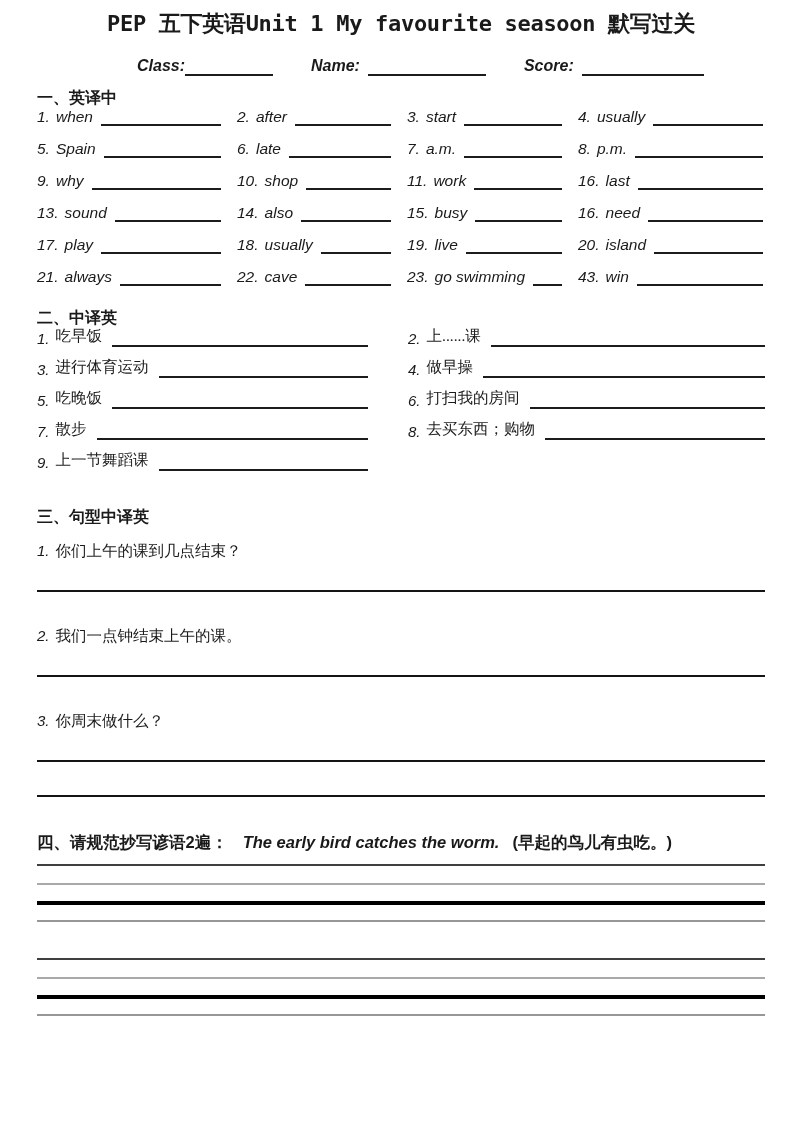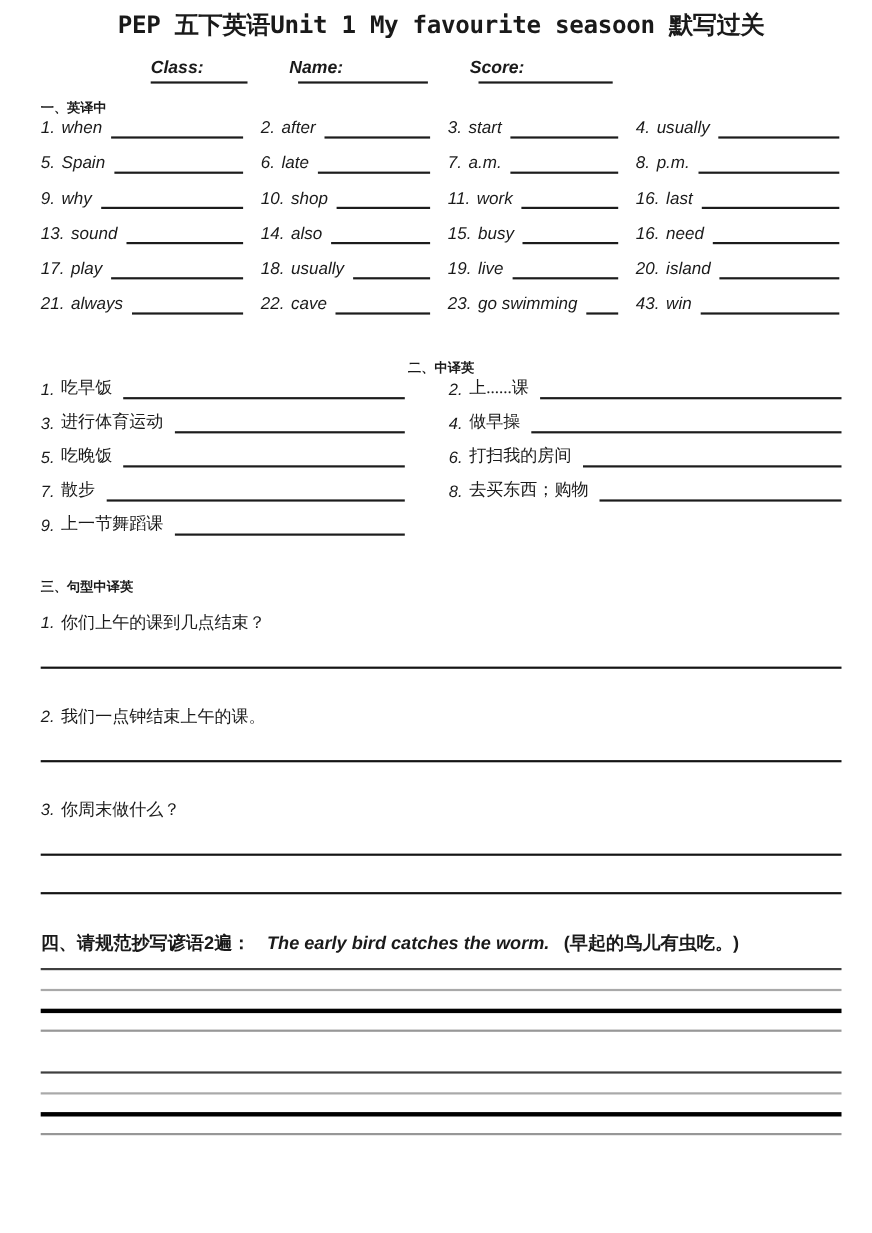--- a/index.html
+++ b/index.html
@@ -17,31 +17,31 @@
     font-weight:700;font-size:22px;line-height:32px;letter-spacing:-0.3px;
     white-space:nowrap;
   }
 
   
   .header-row{
     display:flex;align-items:flex-end;height:24px;
     margin:12px 0 0 100px;
     font-style:italic;font-weight:700;font-size:16px;
   }
-  .hf{display:flex;flex-direction:column;}
+  .hf{display:flex;align-items:flex-end;}
   .hf + .hf{margin-left:38px;}
   .hf-label{line-height:20px;}
   .hf-blank{display:inline-block;height:2px;border-bottom:2.5px solid #1c1c1c;}
   .blank-class{width:88px;}
   .blank-name{width:118px;margin-left:8px;}
   .blank-score{width:122px;margin-left:8px;}
 
   
-  .sec-heading{font-weight:700;font-size:12px;height:20px;line-height:20px;margin-top:12px;}
-  .s2-head{margin-top:24px;text-align:center;}
+  .sec-heading{font-weight:700;font-size:16px;height:20px;line-height:20px;margin-top:12px;}
+  .s2-head{margin-top:8px;}
   .s3-head{margin-top:24px;}
 
   
   .s1-grid{
     display:grid;grid-template-columns:200px 170px 171px 1fr;
     font-style:italic;font-size:15.5px;
   }
   .s1-grid .item{display:flex;align-items:flex-end;height:32px;box-sizing:border-box;padding-bottom:14px;}
   .num{margin-right:6px;white-space:pre;}
   .word{white-space:pre;}

